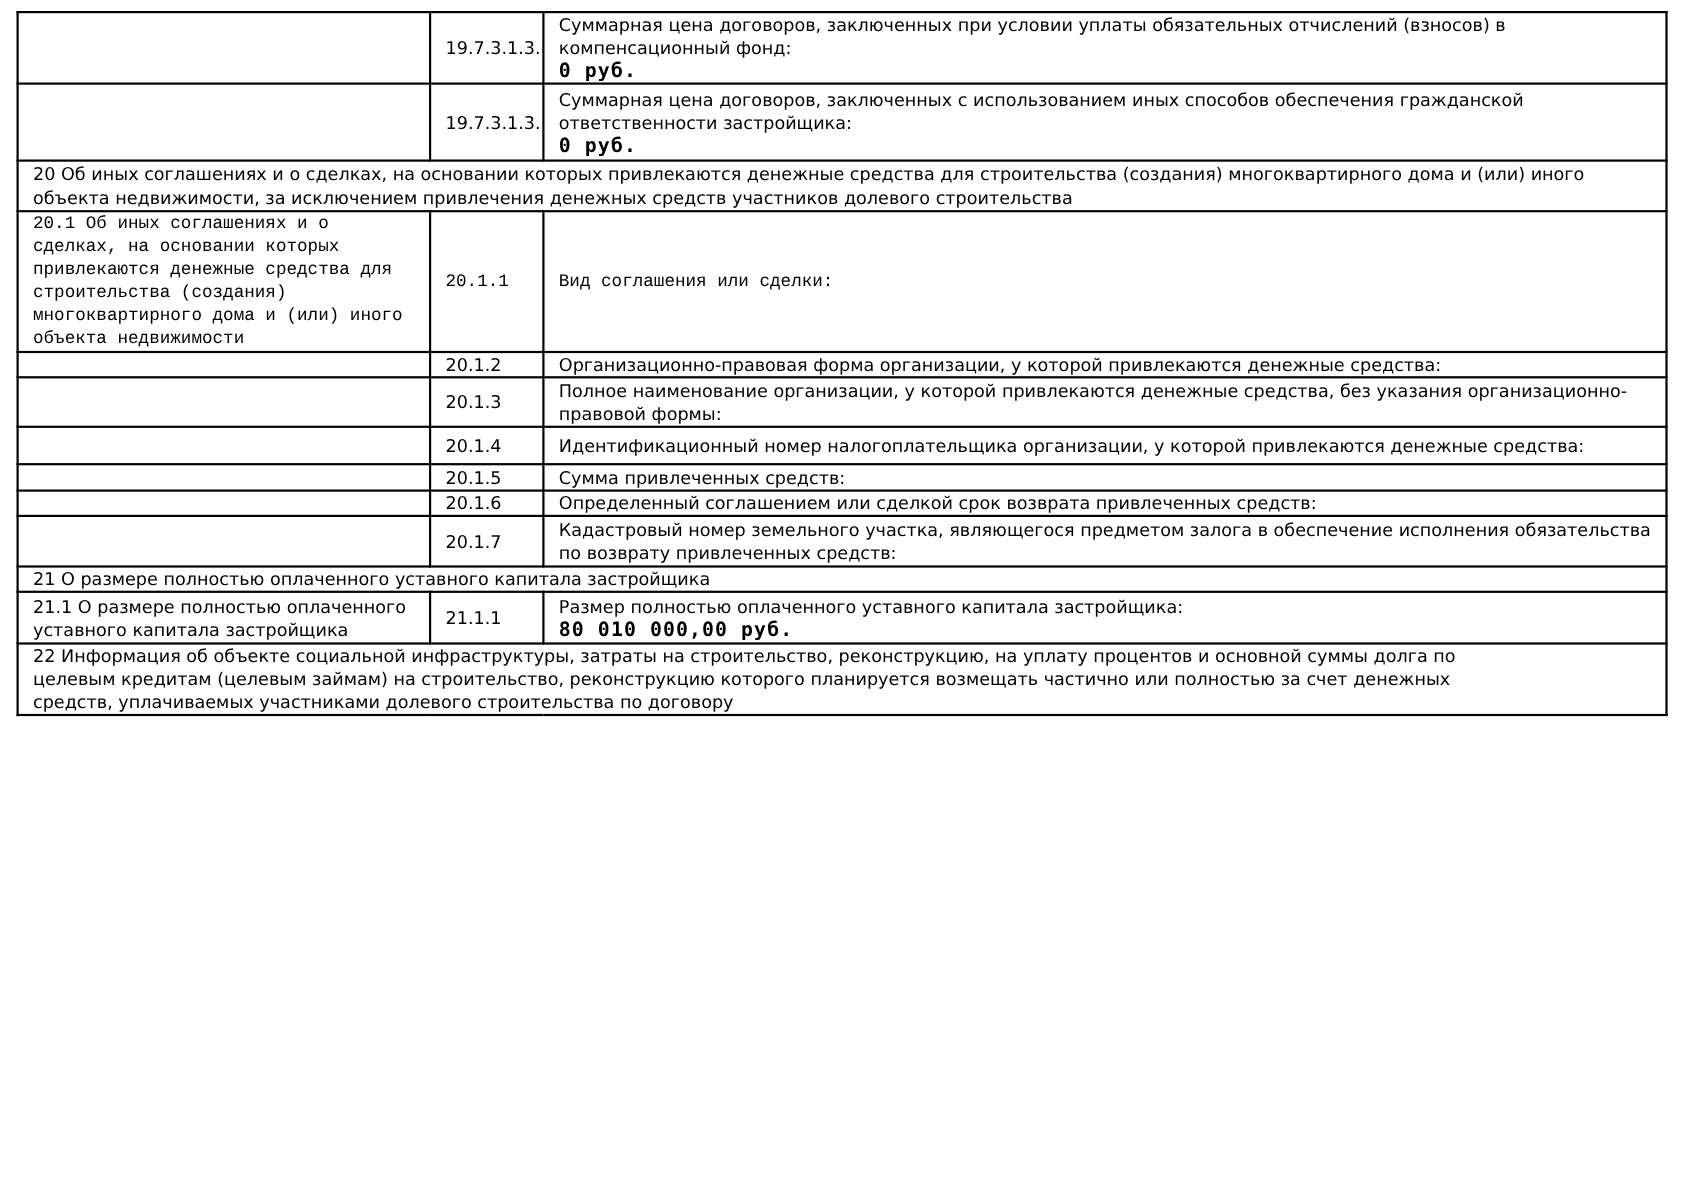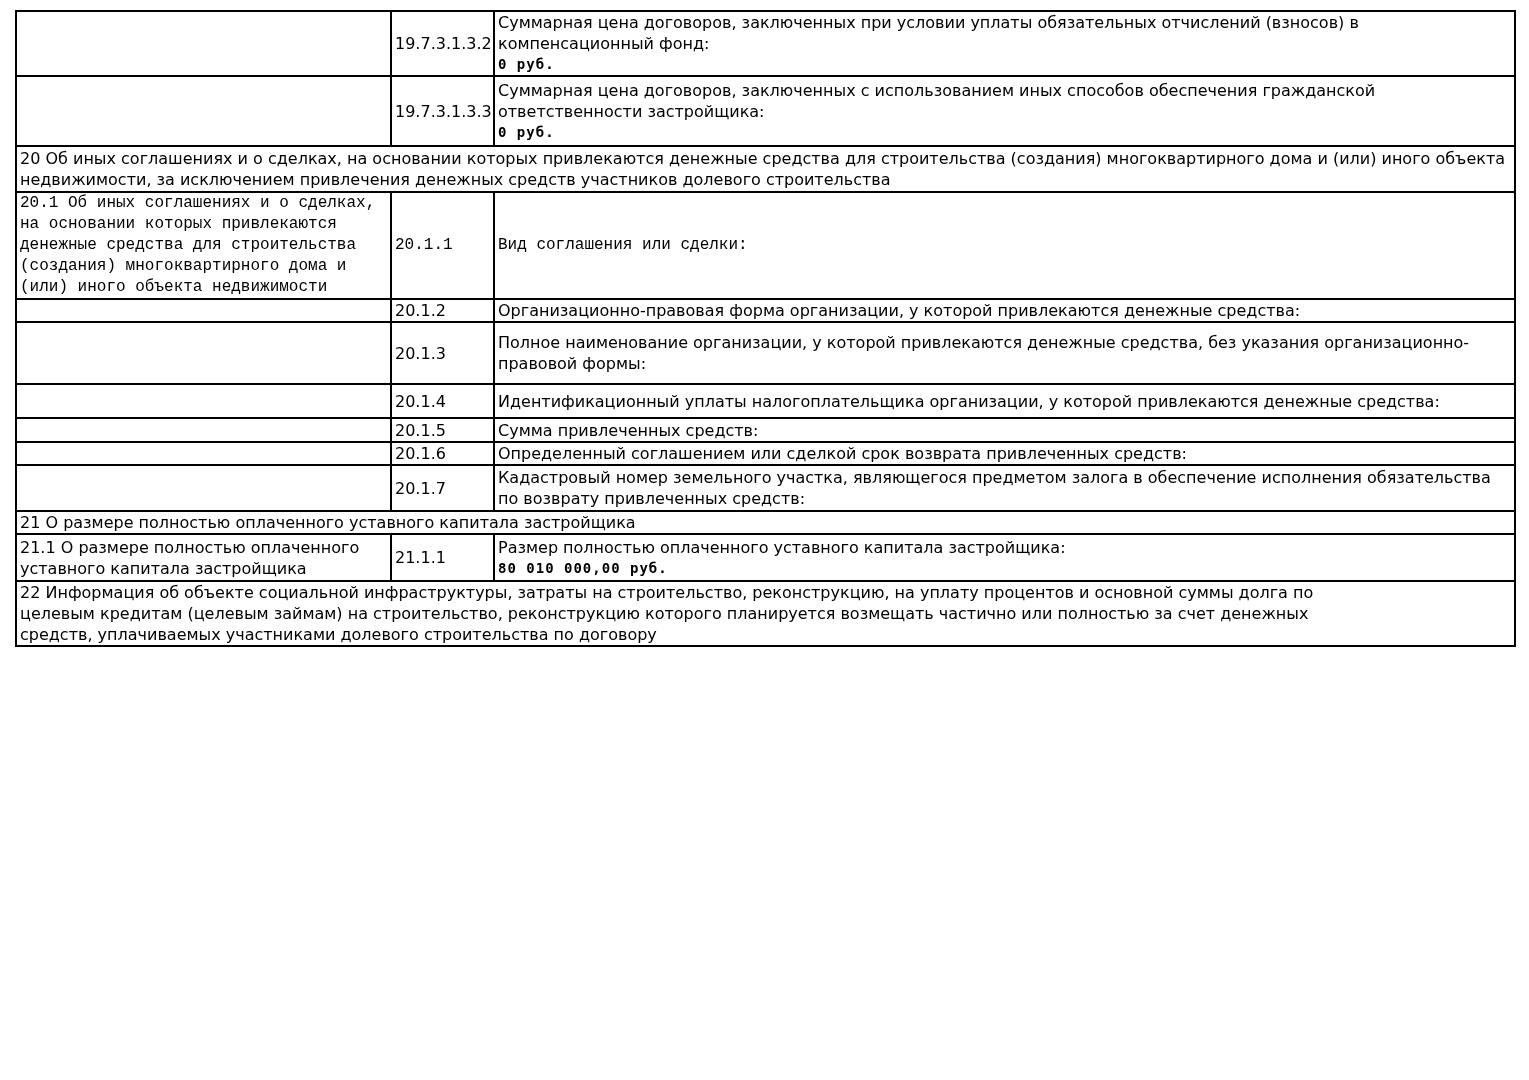--- a/index.html
+++ b/index.html
@@ -23,46 +23,46 @@
   }
   table.decl {
     border-collapse: collapse;
     table-layout: fixed;
     width: 1499px;
     background: #ffffff;
   }
   table.decl td {
     border: 2px solid #000000;
     vertical-align: middle;
-    padding: 0 3px;
+    padding: 0 13px;
     overflow: hidden;
     word-wrap: break-word;
   }
   td.c-num {
     padding: 0 2px;
     white-space: nowrap;
   }
   td.c-desc .label { }
   td.c-desc .label.w-narrow { max-width: 950px; }
   td.c-section .sec-text.w-sec22 { max-width: 1365px; }
   .value {
     font-family: "DejaVu Sans Mono", monospace;
     font-weight: bold;
-    font-size: 14px;
+    font-size: 18px;
     line-height: 21px;
     letter-spacing: 1px;
   }
   .value:empty { display: none; }
   
   table.decl tr:nth-child(1)  { height: 64px; }
   table.decl tr:nth-child(2)  { height: 70px; }
   table.decl tr:nth-child(3)  { height: 46px; }
   table.decl tr:nth-child(4)  { height: 105px; font-family: Liberation Mono, monospace; }
   table.decl tr:nth-child(5)  { height: 17px; }
-  table.decl tr:nth-child(6)  { height: 62px; }
+  table.decl tr:nth-child(6)  { height: 45px; }
   table.decl tr:nth-child(7)  { height: 34px; }
   table.decl tr:nth-child(8)  { height: 24px; }
   table.decl tr:nth-child(9)  { height: 23px; }
   table.decl tr:nth-child(10) { height: 46px; margin-top: 23px; }
   table.decl tr:nth-child(11) { height: 23px; }
   table.decl tr:nth-child(12) { height: 47px; }
   table.decl tr:nth-child(13) { height: 62px; }
 </style>
 </head>
 <body>
@@ -136,21 +136,21 @@
 
         </td>
       </tr>
 
       <tr>
         <td class="c-left">
             <div class="label"></div>
           </td>
         <td class="c-num">20.1.4</td>
         <td class="c-desc">
-          <div class="label">Идентификационный уплаты налогоплательщика организации, у которой привлекаются денежные средства:</div>
+          <div class="label">Идентификационный номер налогоплательщика организации, у которой привлекаются денежные средства:</div>
 
         </td>
       </tr>
 
       <tr>
         <td class="c-left">
             <div class="label"></div>
           </td>
         <td class="c-num">20.1.5</td>
         <td class="c-desc">

